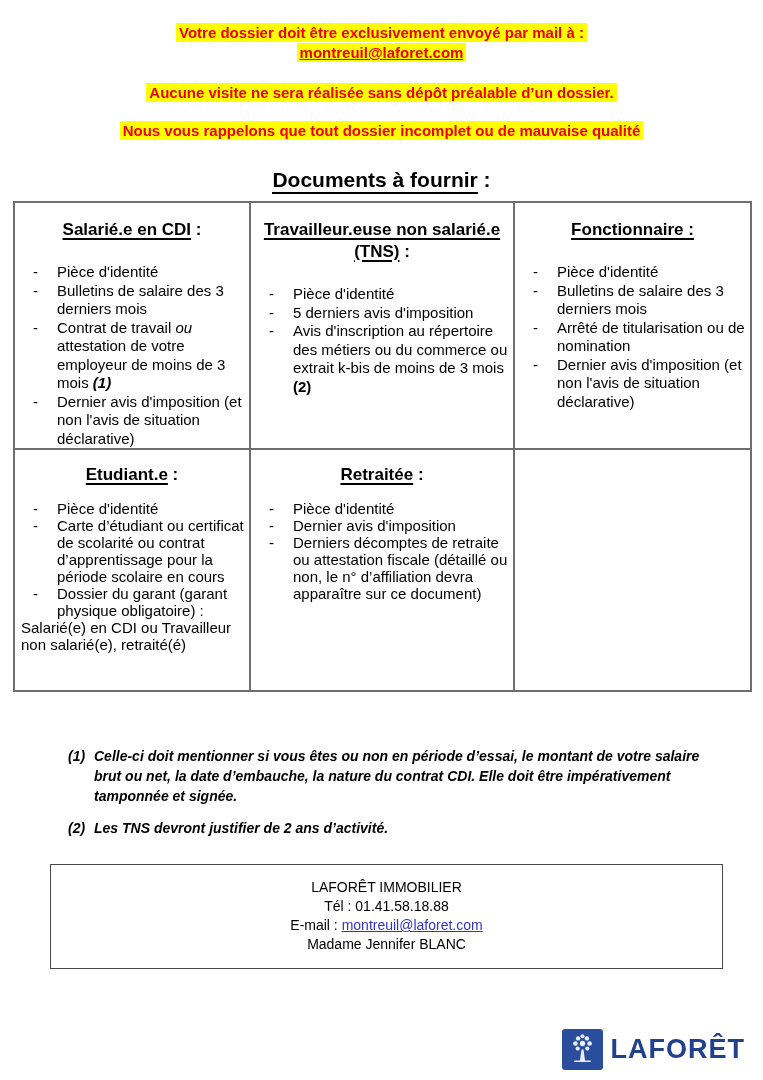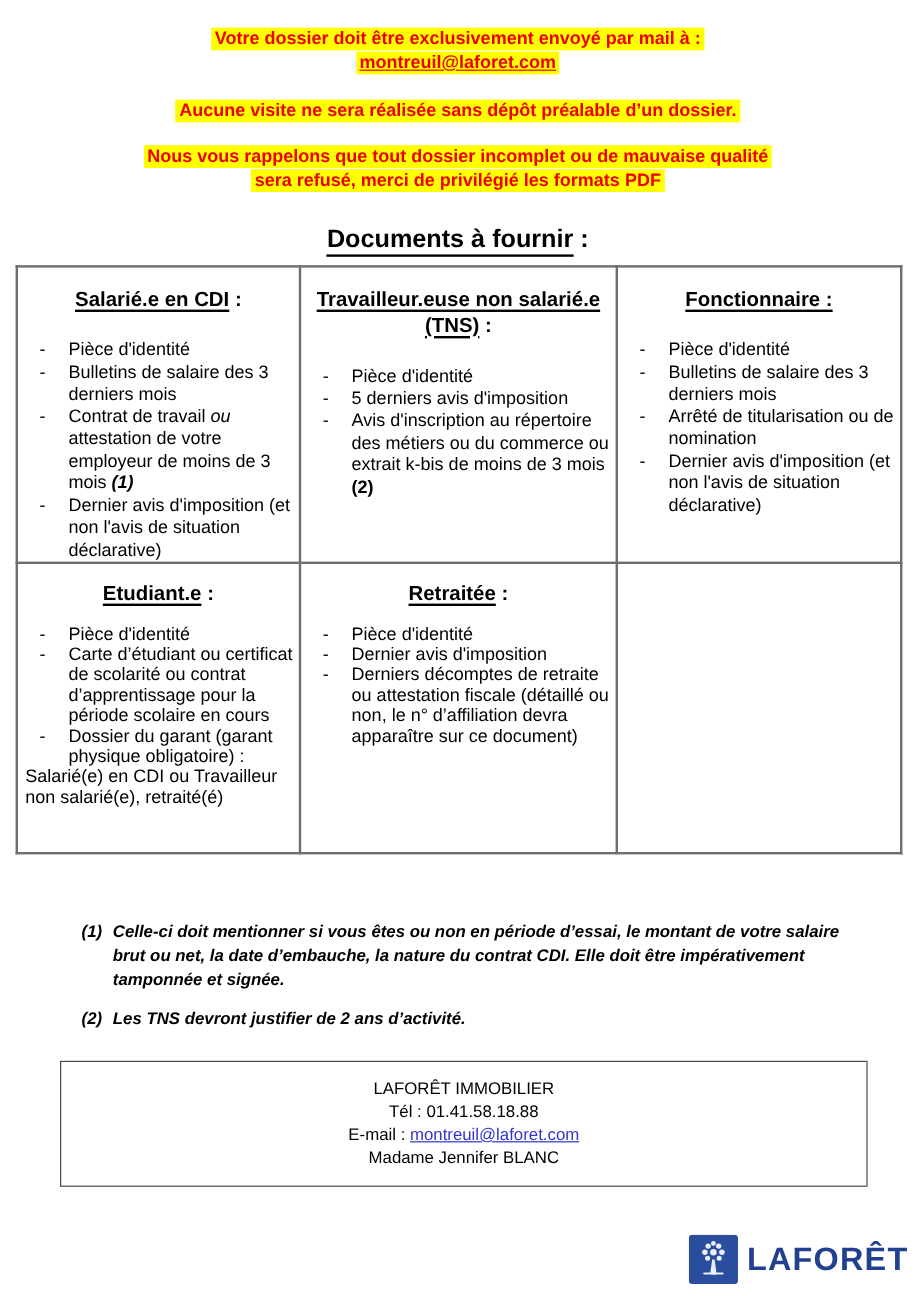--- a/index.html
+++ b/index.html
@@ -49,21 +49,21 @@
   .fn-text { width: 615px; }
 
   
   .footer-box {
     margin: 26px 0 0 50px; width: 673px; border: 1px solid #4a4a4a;
     text-align: center; padding: 13px 0 14px; font-size: 14px; line-height: 19px;
   }
   .link { color: #3333cc; text-decoration: underline; cursor: pointer; }
 
   
-  .logo { position: absolute; right: 6px; top: 1029px; display: flex; align-items: center; }
+  .logo { position: absolute; right: 18px; top: 1029px; display: flex; align-items: center; }
   .logo-square { width: 41px; height: 41px; display: block; }
   .logo-text {
     font-size: 27px; font-weight: bold; color: #21408e;
     letter-spacing: 1px; margin-left: 8px; line-height: 41px;
   }
 </style>
 </head>
 <body>
 
 <div class="page">
@@ -71,21 +71,20 @@
   <div class="notice">
     <p>
       <span class="hl">Votre dossier doit être exclusivement envoyé par mail à :</span><br>
       <span class="hl"><a class="notice-email">montreuil@laforet.com</a></span>
     </p>
     <p class="p2">
       <span class="hl">Aucune visite ne sera réalisée sans dépôt préalable d’un dossier.</span>
     </p>
     <p class="p3">
       <span class="hl">Nous vous rappelons que tout dossier incomplet ou de mauvaise qualité</span><br>
-      <span class="hl">sera refusé, merci de privilégié les formats PDF</span>
     </p>
   </div>
 
   <div class="doc-title">
     <span class="u">Documents à fournir</span><span> :</span>
   </div>
 
   <table class="docs">
     <colgroup>
         <col style="width:236px">

